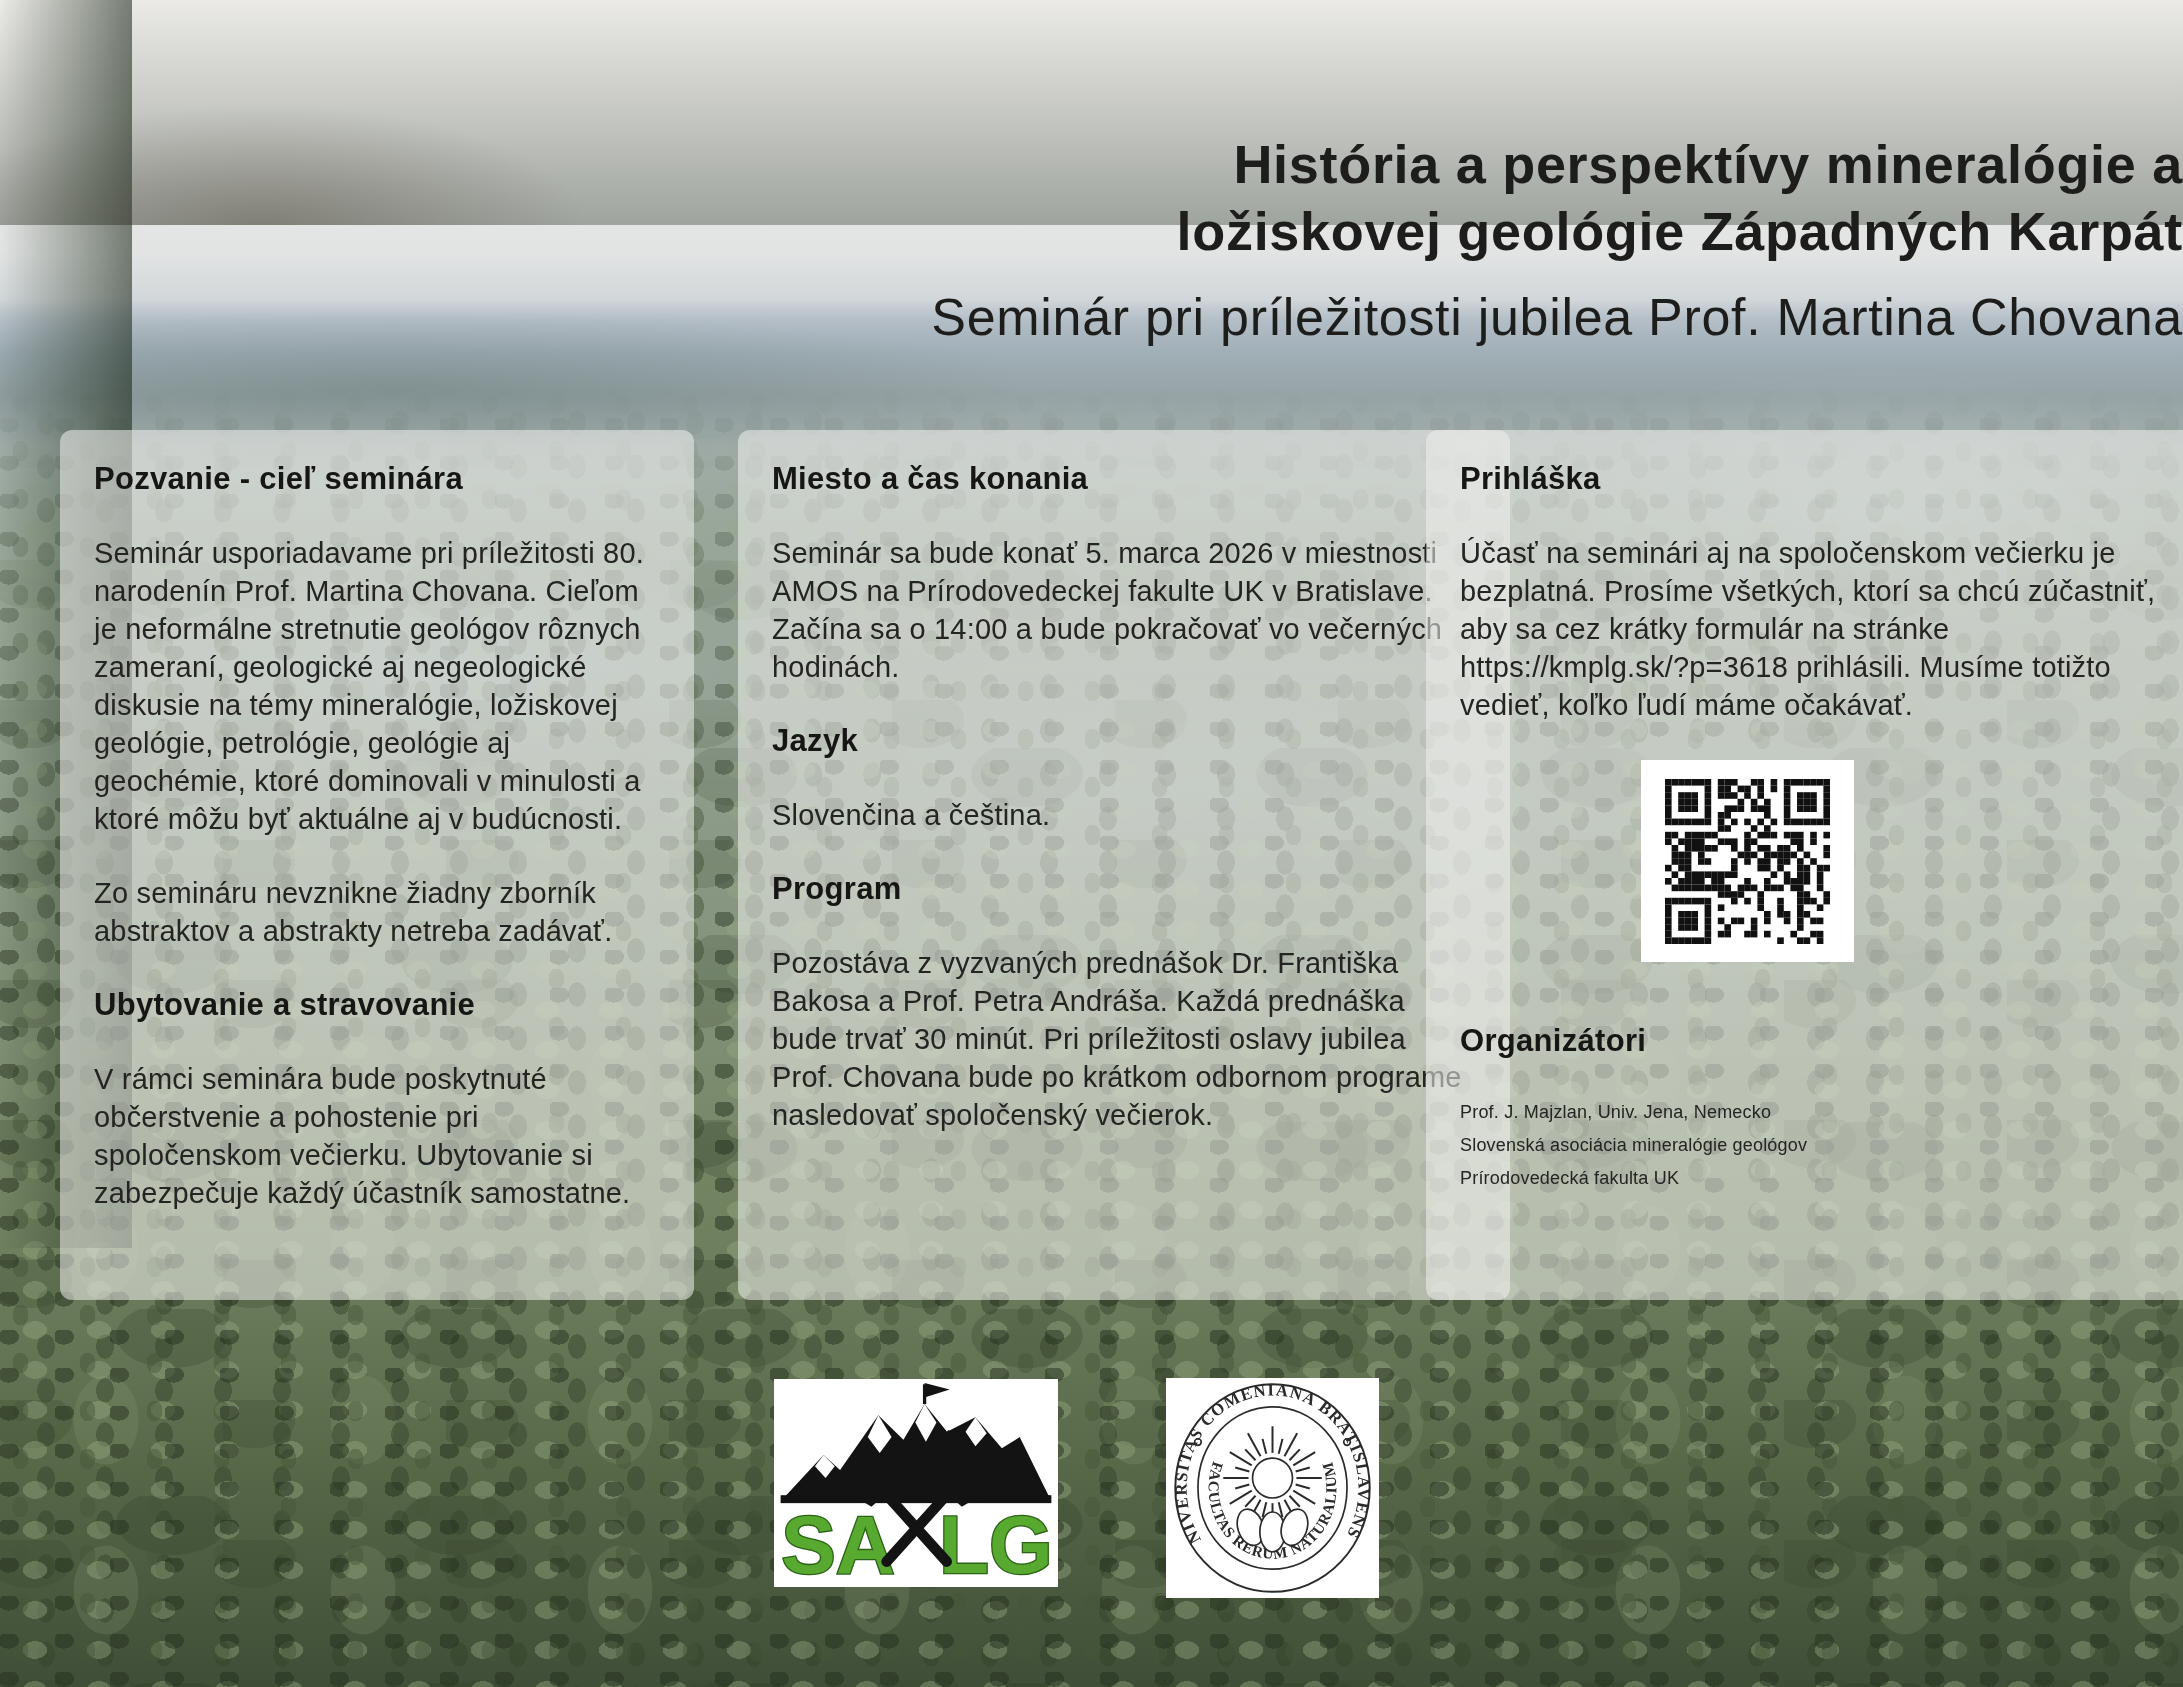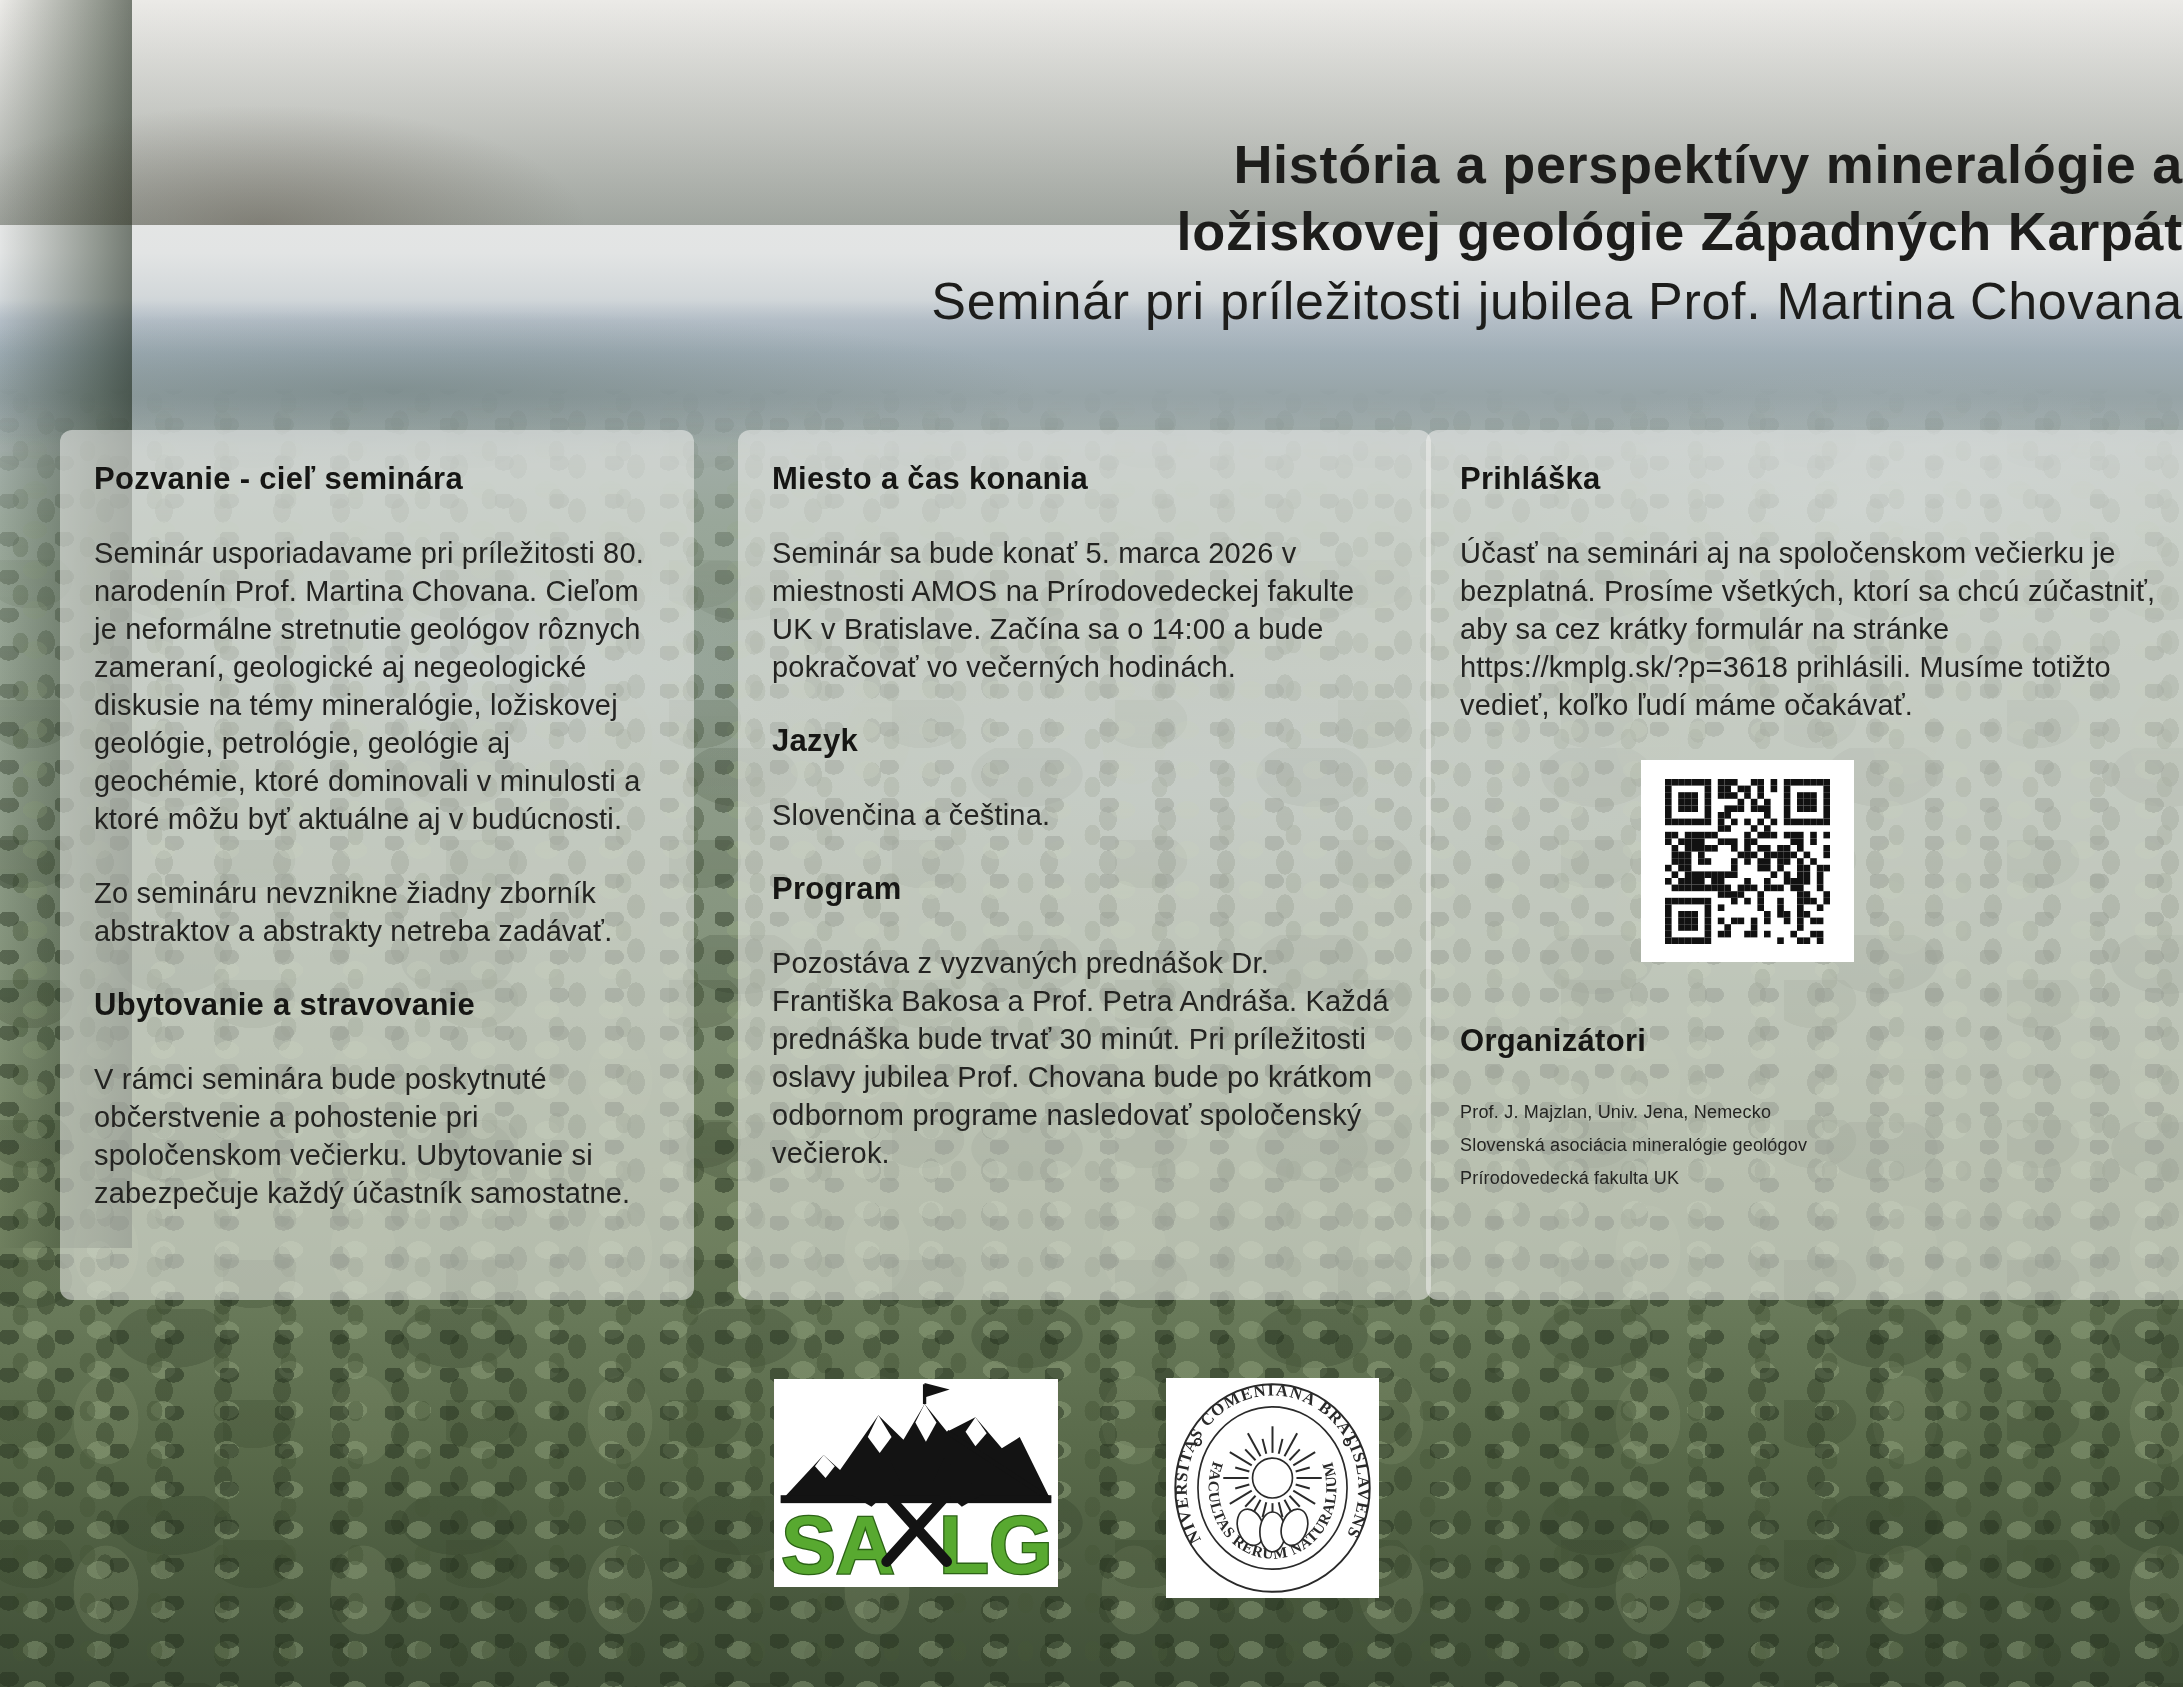--- a/index.html
+++ b/index.html
@@ -51,29 +51,29 @@
   }
   .bg-bottom-shade{
     top:auto;bottom:0;height:225px;
     background:
       radial-gradient(ellipse 463px 172px at 12% 100%, rgba(70,58,44,0.35), transparent 70%),
       linear-gradient(to bottom, rgba(30,42,26,0) 0%, rgba(30,42,26,0.35) 100%);
   }
   
   .title-block{position:absolute;left:0;right:0;top:131px;text-align:right;color:#1d1d1b;}
   .title-line{font-size:54px;font-weight:bold;line-height:67px;letter-spacing:0.7px;}
-  .subtitle-line{font-size:52px;font-weight:normal;line-height:64px;margin-top:4px;letter-spacing:0.7px;}
+  .subtitle-line{font-size:52px;font-weight:normal;line-height:64px;margin-top:20px;letter-spacing:0.7px;}
   
   .panel{
     position:absolute;top:430px;height:870px;box-sizing:border-box;
     background:rgba(240,241,238,0.55);
     padding:30px 34px 0 34px;color:#242422;border-radius:12px;
   }
   .panel-left{left:60px;width:634px;}
-  .panel-mid{left:738px;width:693px;}
+  .panel-mid{left:738px;width:772px;}
   .panel-right{left:1426px;width:780px;}
   .panel h3{font-size:31px;line-height:38px;font-weight:bold;color:#161614;margin:0 0 36px 0;letter-spacing:0.3px;}
   .panel p{font-size:29px;line-height:38px;margin:0 0 36px 0;letter-spacing:0.2px;}
   .panel p:last-child{margin-bottom:0;}
   .org-list p{font-size:18px;line-height:33px;margin:0;}
   .org-heading{margin-top:60px !important;}
   
   .qr-box{
     width:213px;height:202px;background:#ffffff;margin:4px 0 0 181px;
     display:flex;align-items:center;justify-content:center;

